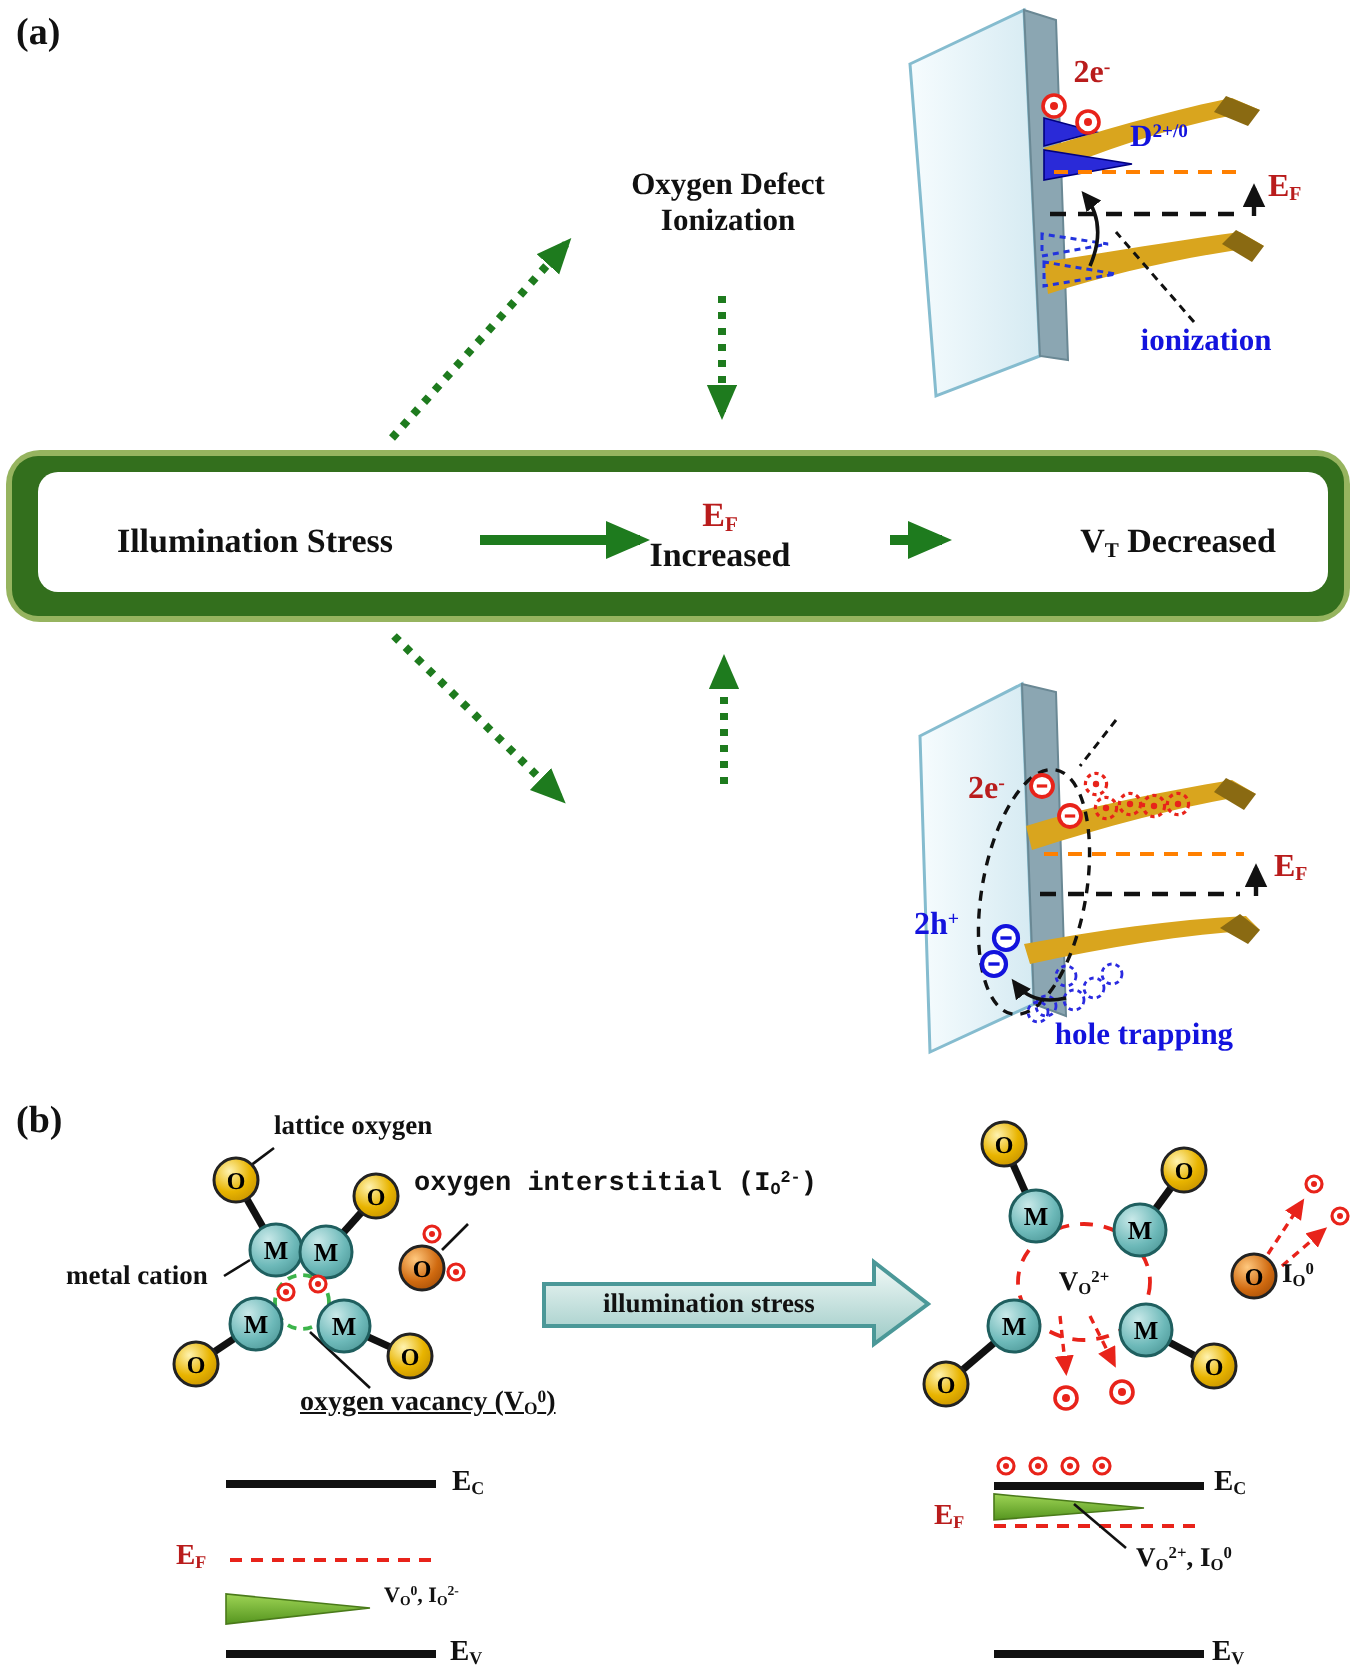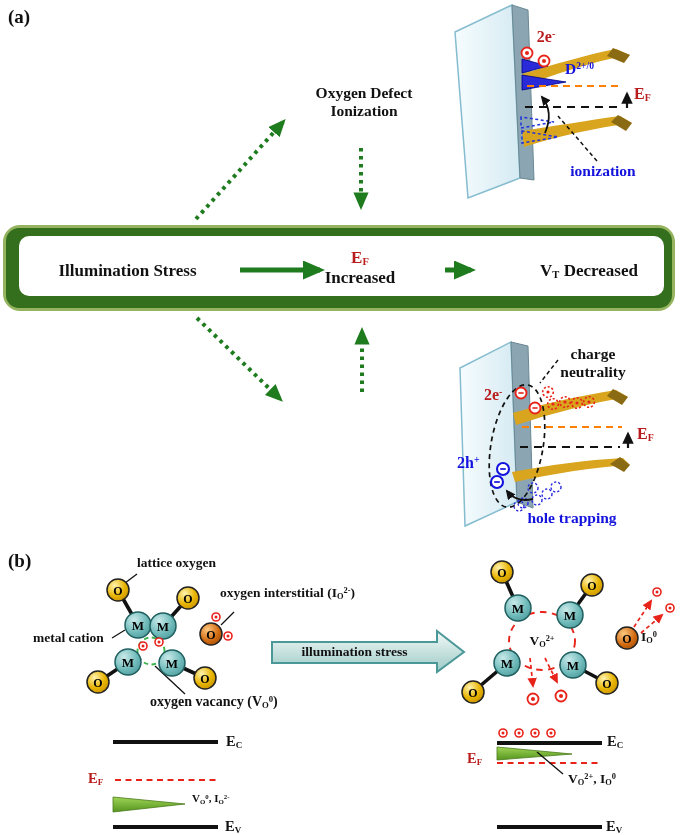--- a/index.html
+++ b/index.html
@@ -291,34 +291,30 @@
     <div class="red"><span>E</span><sub>F</sub></div>
     <div>Increased</div>
   </div>
   <div class="lbl ctr" style="left:518px;top:261px;width:142px;font-size:17px;"><span>V</span><sub>T</sub><span> Decreased</span></div>
 
   <div class="lbl red ctr" style="left:528px;top:28px;width:36px;font-size:16px;"><span>2e</span><sup>-</sup></div>
   <div class="lbl blue" style="left:565px;top:60px;font-size:15.5px;"><span>D</span><sup>2+/0</sup></div>
   <div class="lbl red" style="left:634px;top:85px;font-size:16px;"><span>E</span><sub>F</sub></div>
   <div class="lbl blue ctr" style="left:564px;top:162px;width:78px;font-size:15.5px;">ionization</div>
 
-  <div class="lbl ctr" style="left:550px;top:345px;width:86px;font-size:15.5px;">
-    <div>charge</div>
-    <div>neutrality</div>
-  </div>
   <div class="lbl red" style="left:484px;top:386px;font-size:16px;"><span>2e</span><sup>-</sup></div>
   <div class="lbl blue" style="left:457px;top:454px;font-size:16px;"><span>2h</span><sup>+</sup></div>
   <div class="lbl red" style="left:637px;top:425px;font-size:16px;"><span>E</span><sub>F</sub></div>
   <div class="lbl blue ctr" style="left:516px;top:509px;width:112px;font-size:15.5px;">hole trapping</div>
 
   <div class="lbl" style="left:8px;top:550px;font-size:19px;">(b)</div>
   <div class="lbl" style="left:137px;top:555px;font-size:13.5px;">lattice oxygen</div>
-  <div class="lbl" style="left:220px;top:585px;font-size:13.5px;"><span>oxygen interstitial (I</span><sub>O</sub><sup>2-</sup><span>)</span></div>
+  <div class="lbl" style="left:207px;top:585px;font-size:13.5px;font-family:Liberation Mono, monospace;"><span>oxygen interstitial (I</span><sub>O</sub><sup>2-</sup><span>)</span></div>
   <div class="lbl" style="left:33px;top:630px;font-size:13.5px;">metal cation</div>
-  <div class="lbl" style="left:150px;top:694px;font-size:14px;"><span>oxygen vacancy (V</span><sub>O</sub><sup>0</sup><span>)</span></div>
+  <div class="lbl" style="left:150px;top:694px;font-size:14px;text-decoration:underline;"><span>oxygen vacancy (V</span><sub>O</sub><sup>0</sup><span>)</span></div>
   <div class="lbl ctr" style="left:277px;top:644px;width:155px;font-size:13.5px;">illumination stress</div>
   <div class="lbl ctr" style="left:519px;top:633px;width:46px;font-size:13.5px;"><span>V</span><sub>O</sub><sup>2+</sup></div>
   <div class="lbl" style="left:641px;top:629px;font-size:13.5px;"><span>I</span><sub>O</sub><sup>0</sup></div>
 
   <div class="lbl" style="left:226px;top:733px;font-size:14.5px;"><span>E</span><sub>C</sub></div>
   <div class="lbl red" style="left:88px;top:770px;font-size:14.5px;"><span>E</span><sub>F</sub></div>
   <div class="lbl" style="left:192px;top:792px;font-size:11px;"><span>V</span><sub>O</sub><sup>0</sup><span>, I</span><sub>O</sub><sup>2-</sup></div>
   <div class="lbl" style="left:225px;top:818px;font-size:14.5px;"><span>E</span><sub>V</sub></div>
 
   <div class="lbl" style="left:607px;top:733px;font-size:14.5px;"><span>E</span><sub>C</sub></div>

